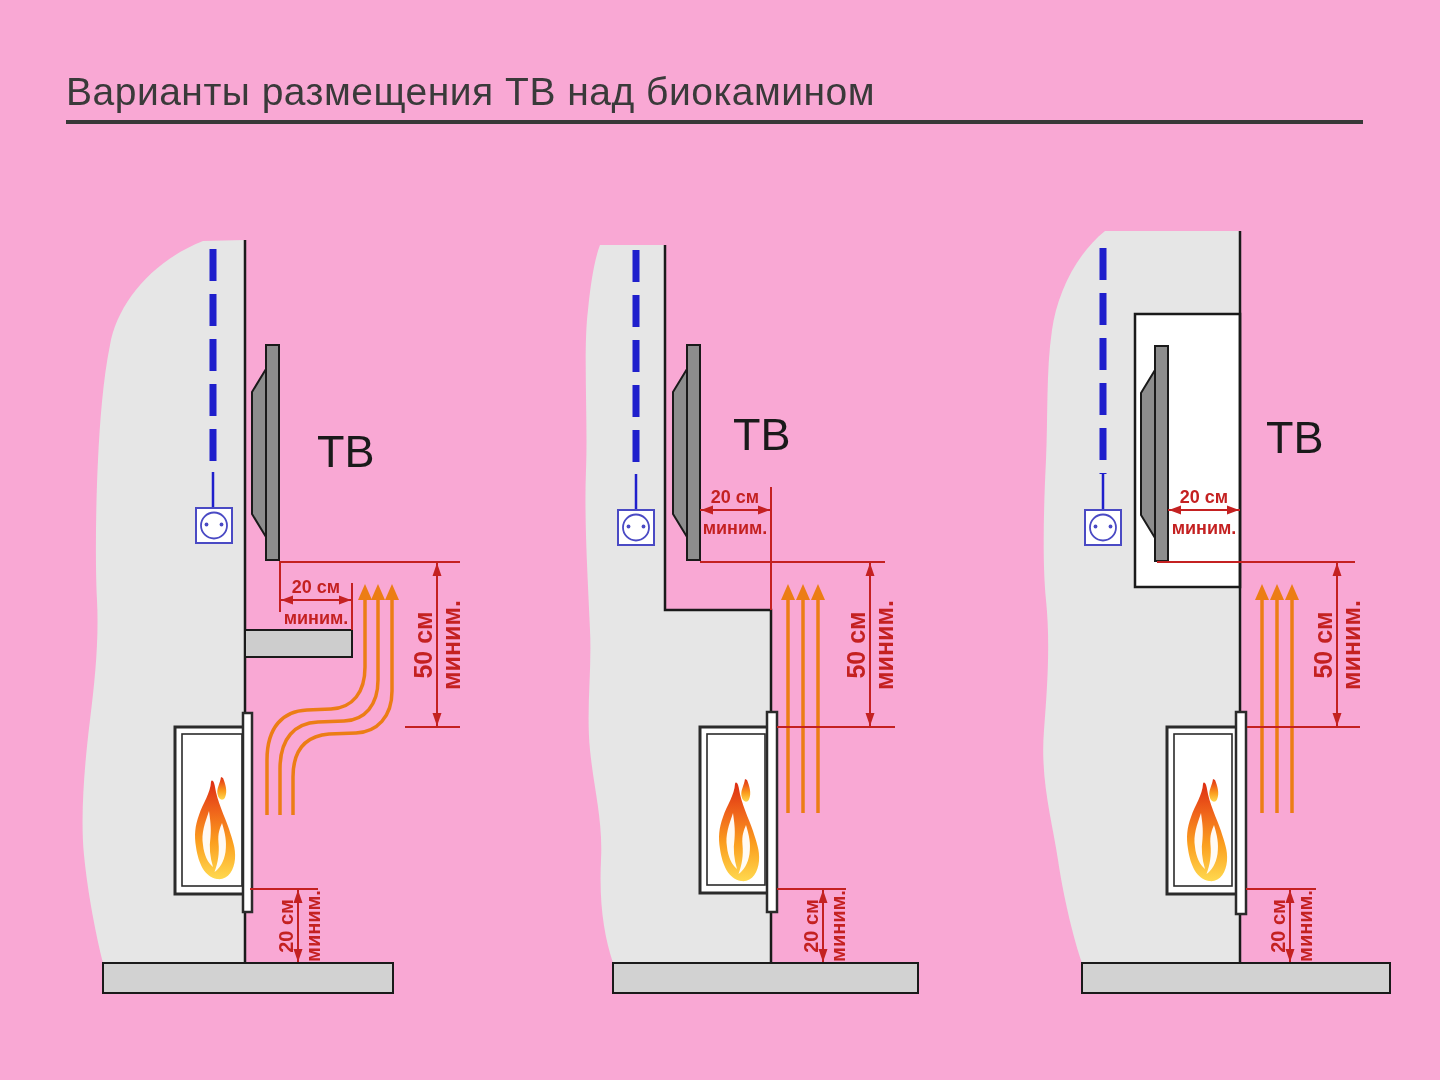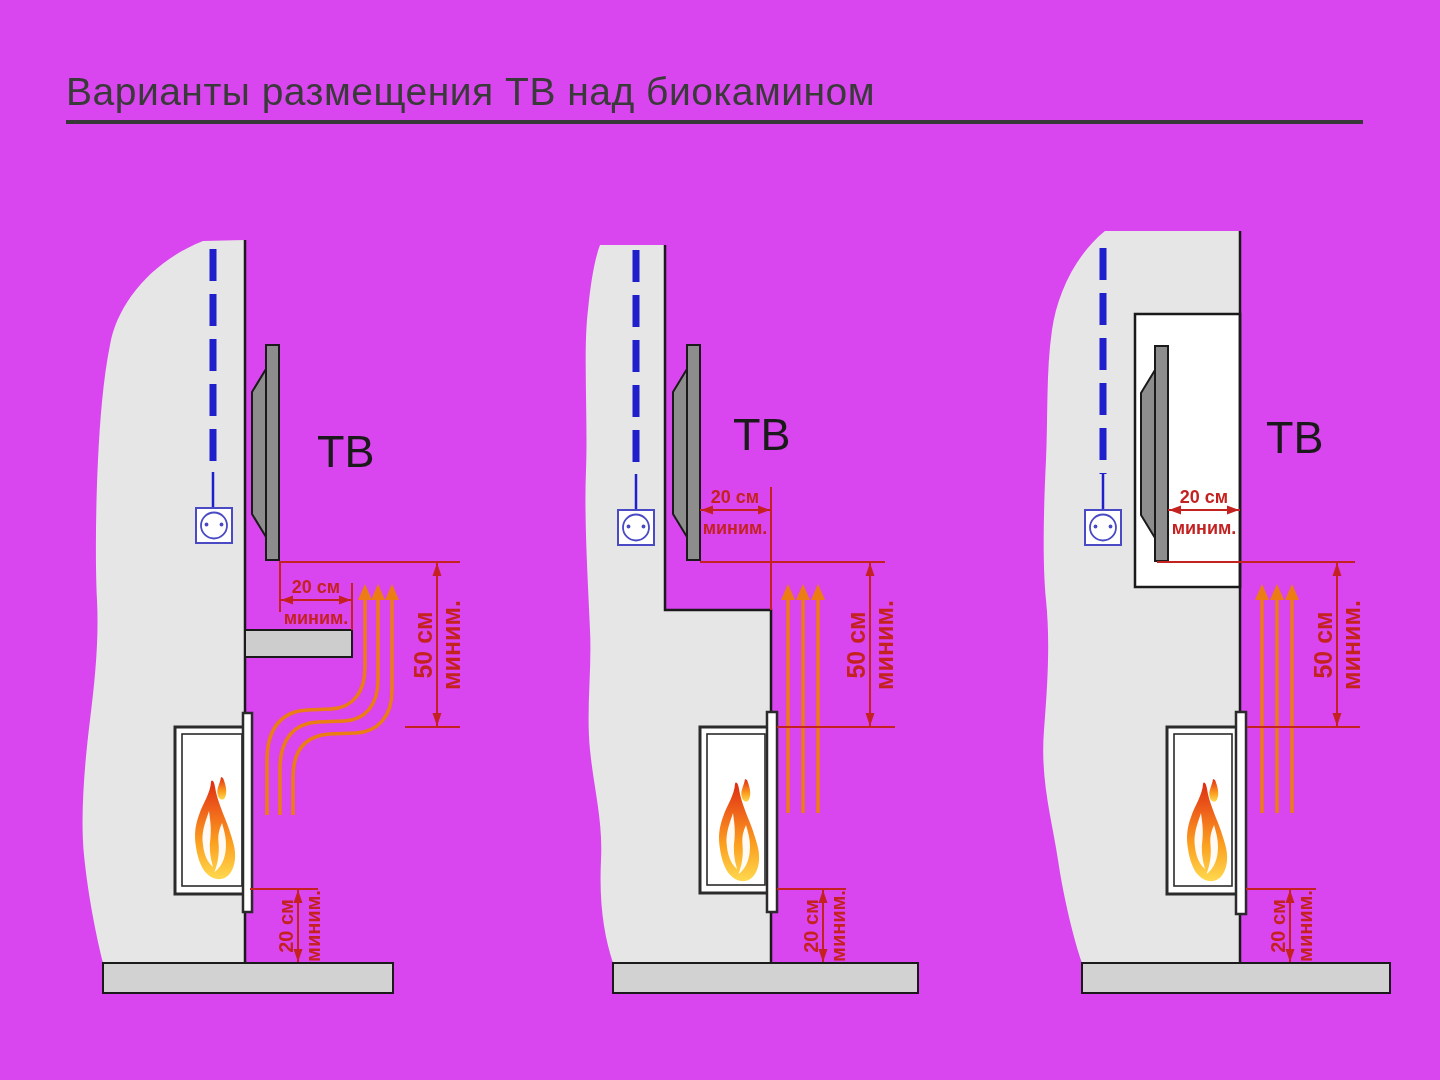--- a/index.html
+++ b/index.html
@@ -1,17 +1,17 @@
 <!DOCTYPE html>
 <html><head>
 <meta charset="utf-8">
 <style>
   html,body{margin:0;padding:0;background:#ffffff;}
   body{font-family:"Liberation Sans", sans-serif;}
-  .page{position:relative;width:1440px;height:1080px;background:#d946ef;overflow:hidden;}
+  .page{position:relative;width:1440px;height:1080px;background:#f9a8d4;overflow:hidden;}
   .page-title{position:absolute;left:66px;top:70px;margin:0;font-size:39px;font-weight:400;
               color:#3a3a3a;letter-spacing:0.5px;white-space:nowrap;}
   .title-rule{position:absolute;left:66px;top:120px;width:1297px;height:4px;background:#383838;}
   svg.scene{position:absolute;left:0;top:0;}
   svg text{font-family:"Liberation Sans", sans-serif;}
   .dim-text{fill:#c42121;font-weight:bold;}
   .dim-h{font-size:18px;}
   .dim-side{font-size:25px;}
   .dim-bottom{font-size:20px;}
   .tv-text{fill:#1a1a1a;font-size:45px;font-weight:400;}

